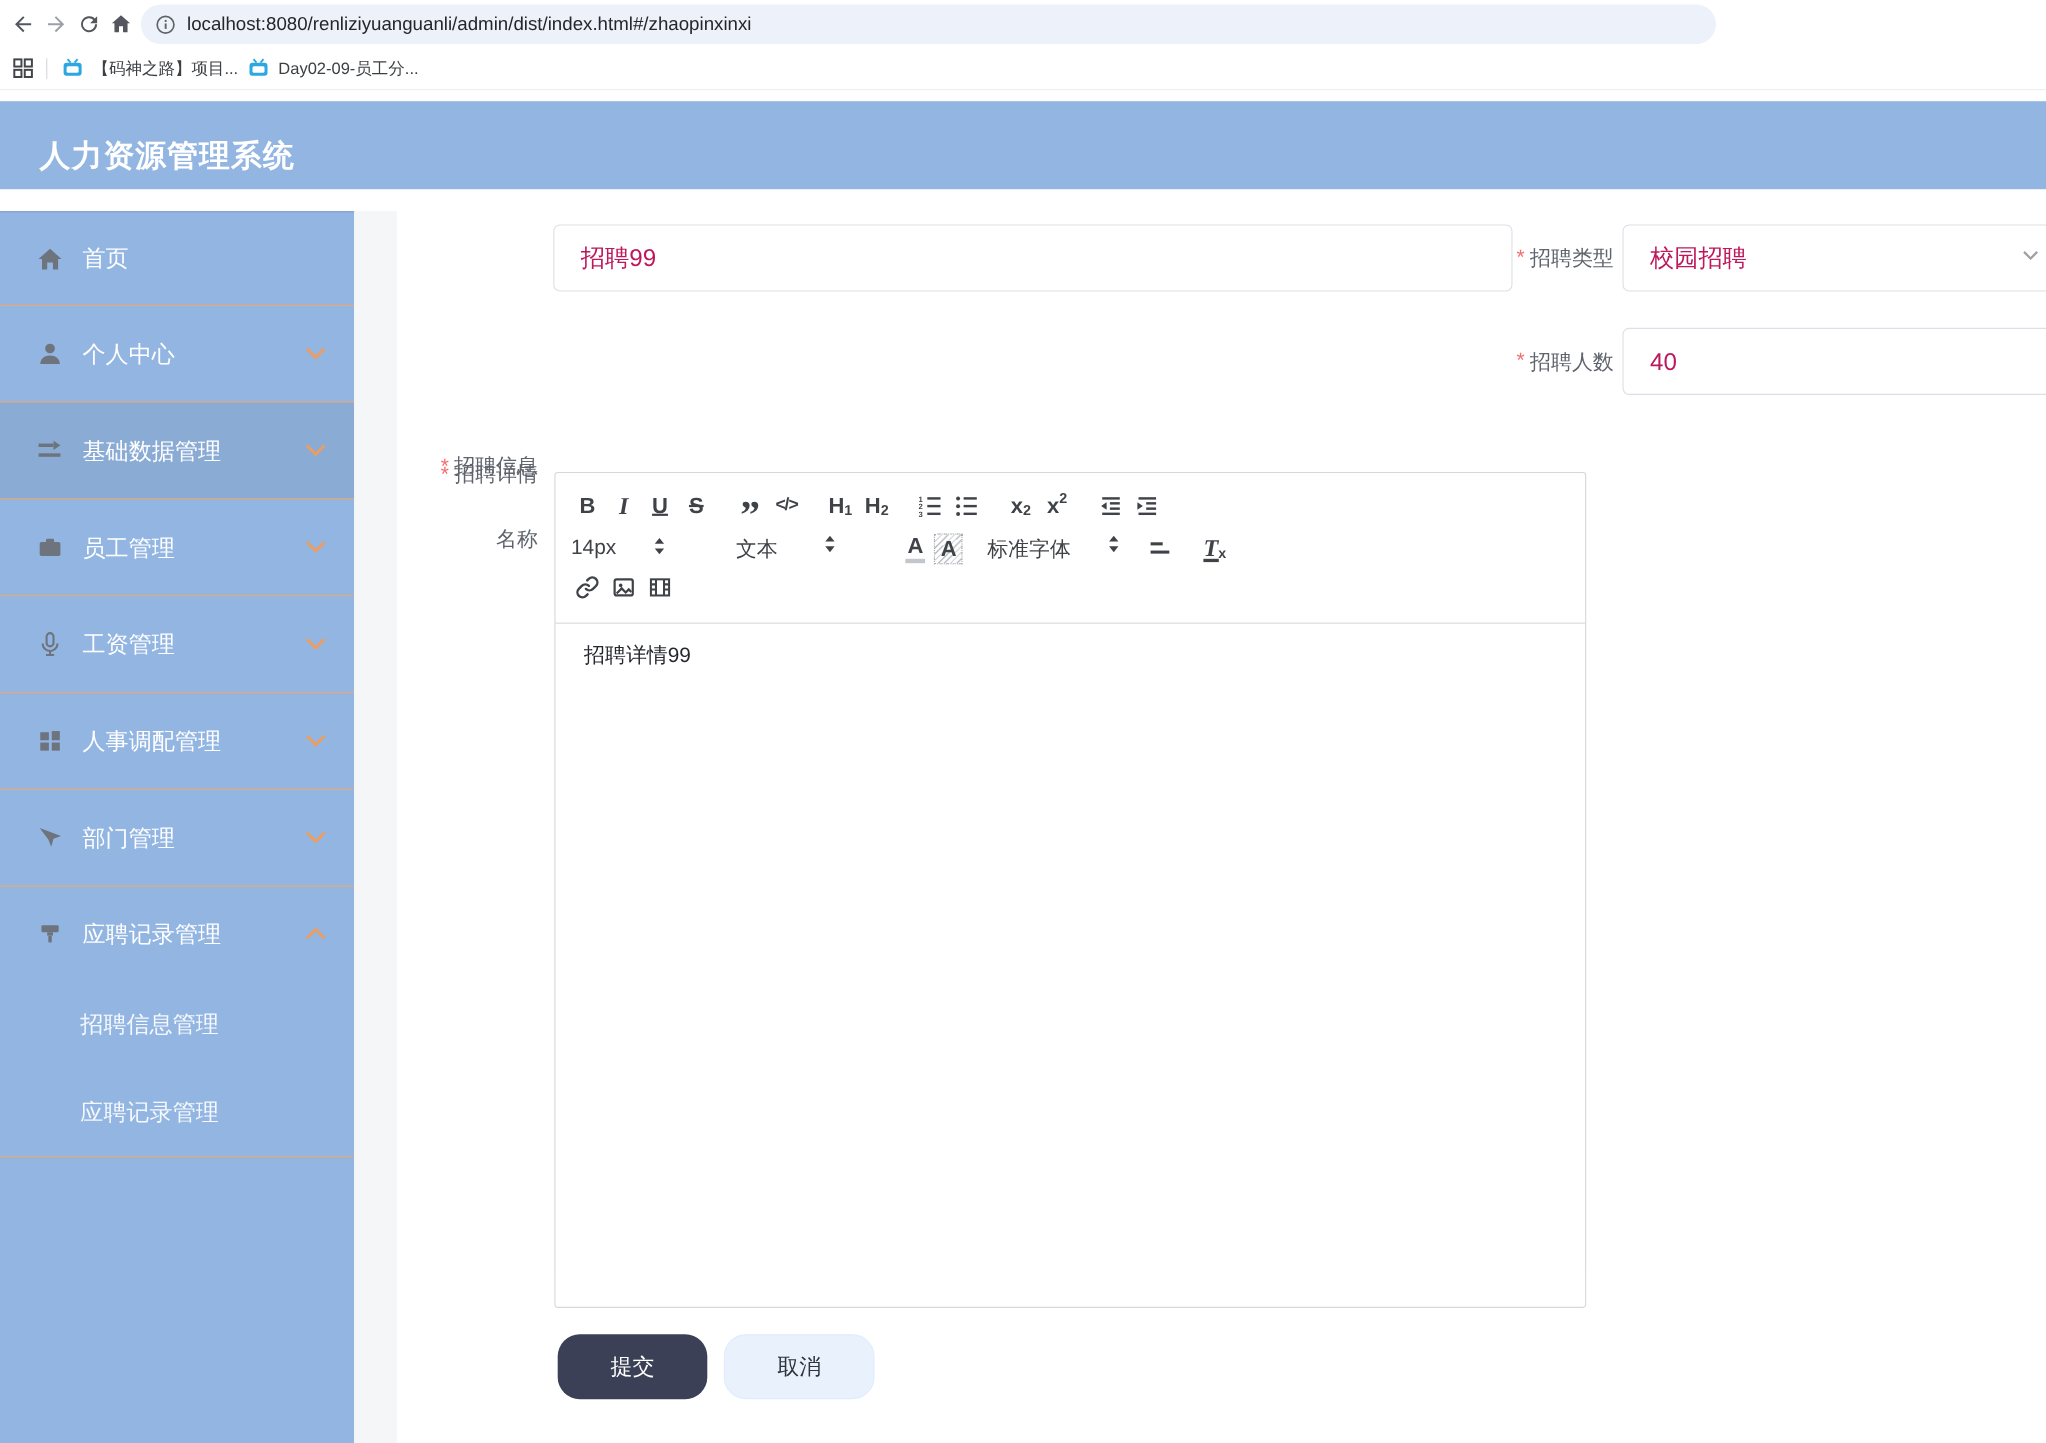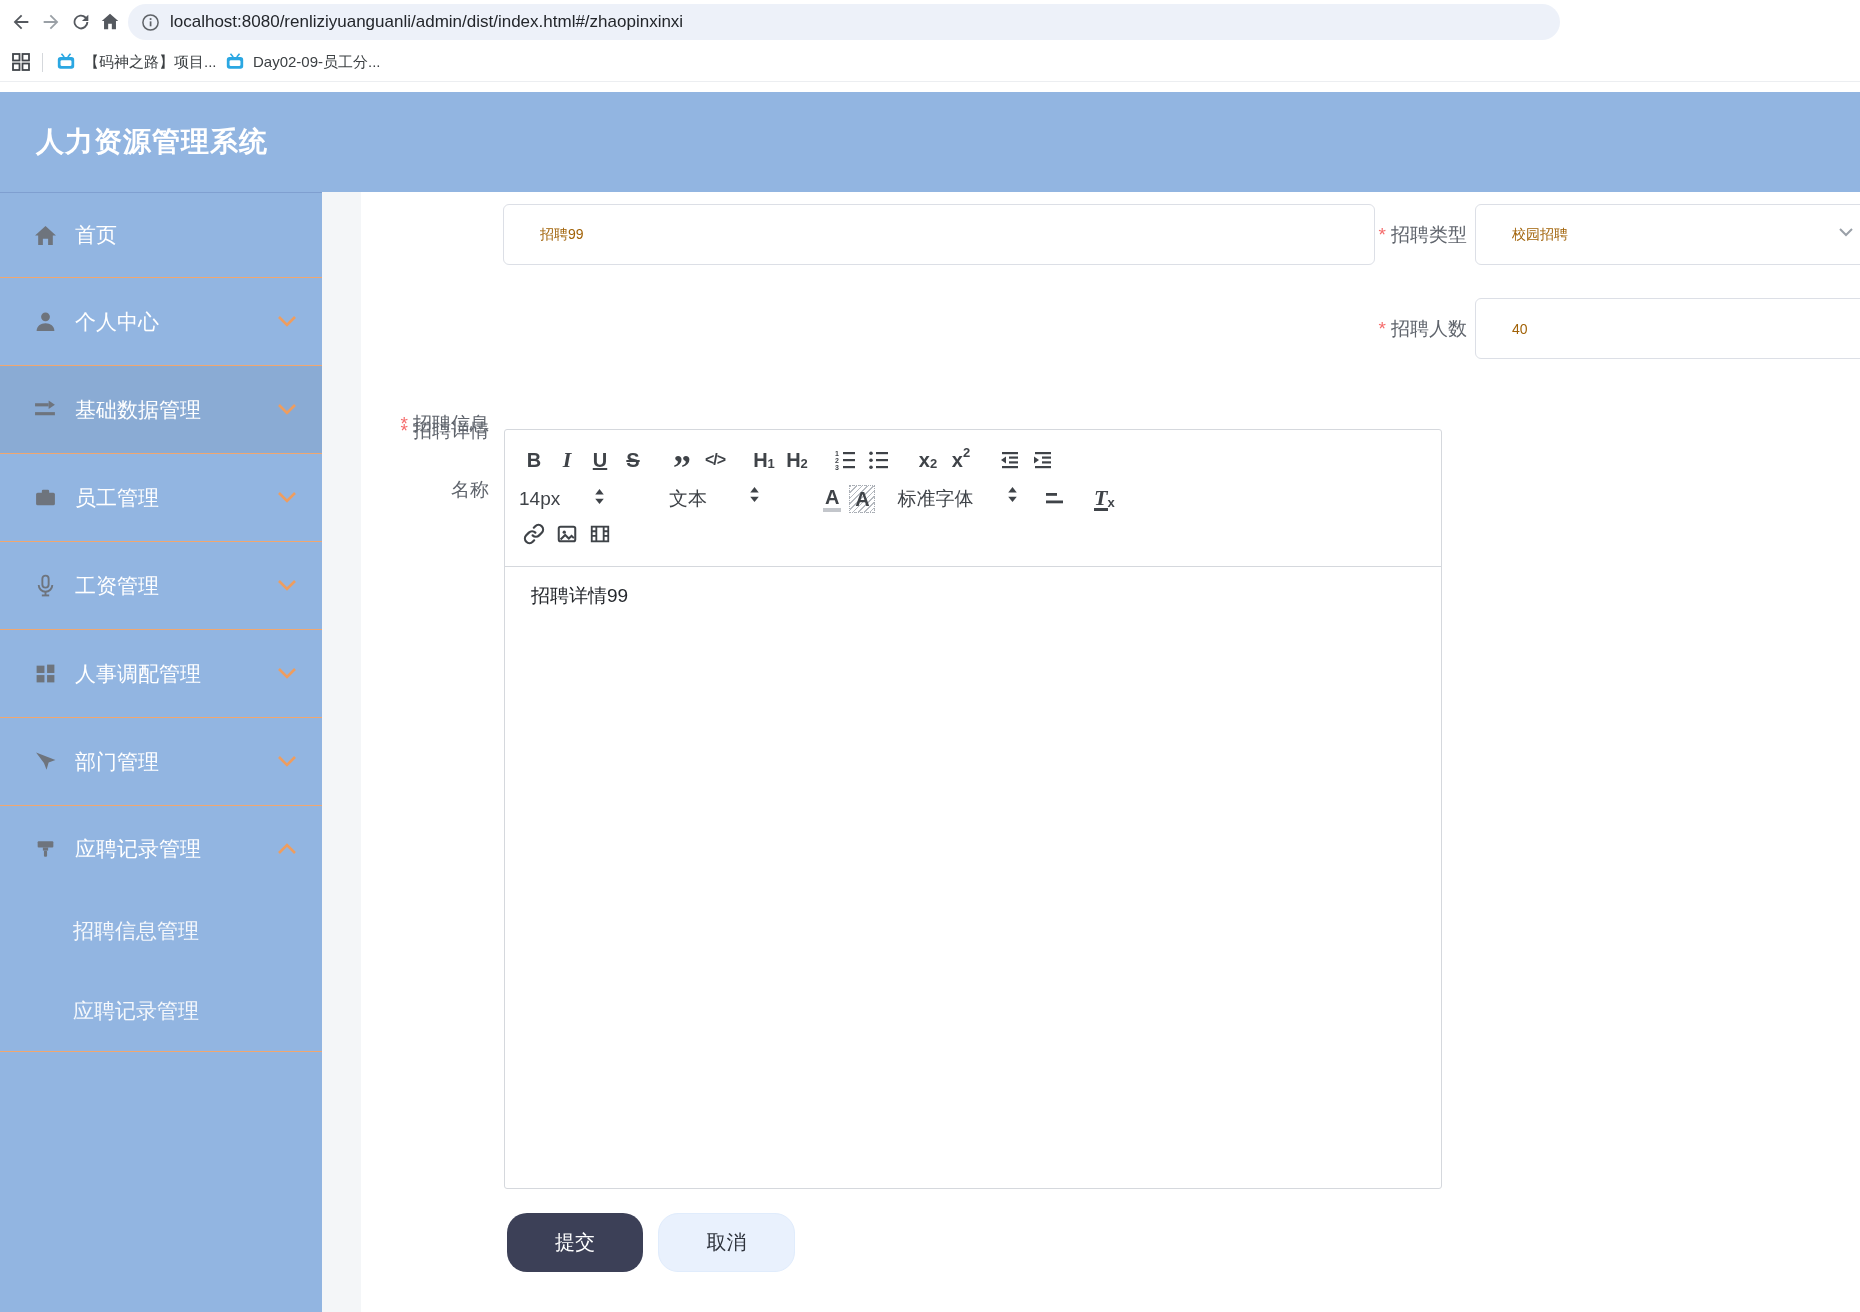--- a/index.html
+++ b/index.html
@@ -15,21 +15,21 @@
   .url-pill svg{width:19px;height:19px;margin-right:10px;flex:none;}
   .url-text{font-size:17px;color:#23262b;white-space:nowrap;overflow:hidden;}
   .bm-bar{position:absolute;top:44px;left:0;right:0;height:37px;background:#fff;border-bottom:1px solid #eceef1;}
   .bm-grid{position:absolute;left:10px;top:7px;width:22px;height:22px;}
   .bm-sep{position:absolute;left:42px;top:9px;width:1px;height:19px;background:#d5d8dc;}
   .bm-item{position:absolute;top:5px;height:26px;display:flex;align-items:center;cursor:pointer;}
   .bm-item .bm-ic{width:20px;height:20px;margin-right:8px;flex:none;}
   .bm-label{font-size:15px;color:#3c4043;white-space:nowrap;}
 
   
-  .app-header{position:absolute;top:92px;left:0;width:100%;height:100px;background:#92b5e1;}
+  .app-header{position:absolute;top:92px;left:0;width:100%;height:80px;background:#92b5e1;}
   .app-title{position:absolute;left:36px;top:0;height:100px;line-height:100px;color:#fff;
              font-size:28px;font-weight:700;letter-spacing:1px;}
 
   
   .sidebar{position:absolute;top:192px;left:0;width:322px;bottom:0;background:#92b5e1;
            border-top:1px solid #7f9fd0;box-sizing:border-box;}
   .side-gap{position:absolute;top:192px;left:322px;width:39px;bottom:0;background:#f4f6f8;}
   .content{position:absolute;top:192px;left:361px;right:0;bottom:0;background:#fff;overflow:hidden;}
 
   
@@ -45,21 +45,21 @@
   .m-chev polyline{fill:none;stroke:#ee9d5f;stroke-width:2.6;}
   .submenu{border-bottom:1px solid #f0a770;}
   .sub-item{height:80px;display:flex;align-items:center;padding-left:73px;
             color:#f5f8fc;font-size:21px;cursor:pointer;box-sizing:border-box;}
 
   
   .f-label{position:absolute;font-size:19px;color:#5f646c;}
   .lbl-right{text-align:right;}
   .req{color:#f56c6c;margin-right:5px;}
   .box{position:absolute;box-sizing:border-box;border:1px solid #dcdfe6;border-radius:6px;background:#fff;
-       display:flex;align-items:center;padding-left:36px;font-size:14px;color:#a16207;}
+       display:flex;align-items:center;padding-left:24px;font-size:22px;color:#be185d;}
   .vlabel{position:absolute;display:flex;align-items:center;justify-content:flex-end;font-size:19px;color:#5f646c;}
   .sel-chev{position:absolute;left:1478px;top:36px;width:14px;height:9px;}
   .sel-chev polyline{fill:none;stroke:#9aa0a8;stroke-width:2;}
 
   
   .editor{position:absolute;left:143px;top:237px;width:938px;height:760px;box-sizing:border-box;
           border:1px solid #d5d8dd;border-radius:3px;background:#fff;}
   .ed-toolbar{height:137px;box-sizing:border-box;border-bottom:1px solid #d5d8dd;padding:10px 14px 6px;}
   .tb-row{display:flex;align-items:center;}
   .tb-row1{height:40px;}

